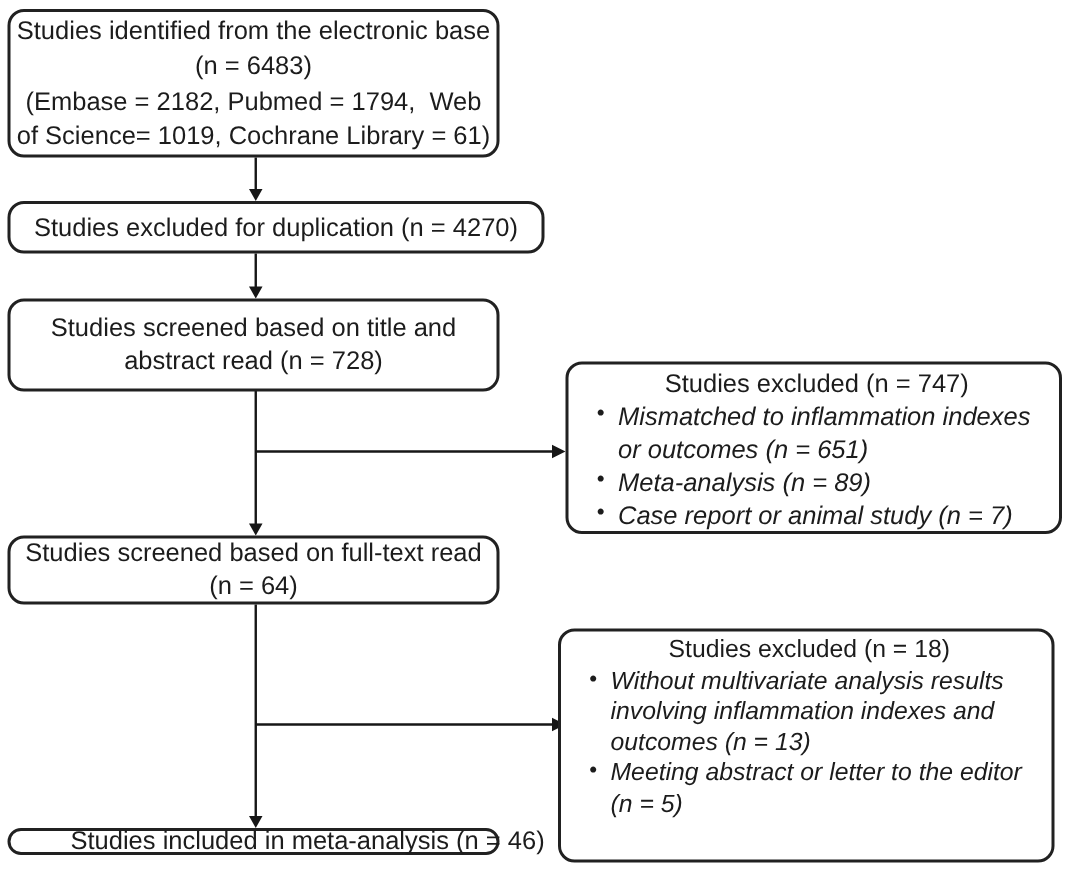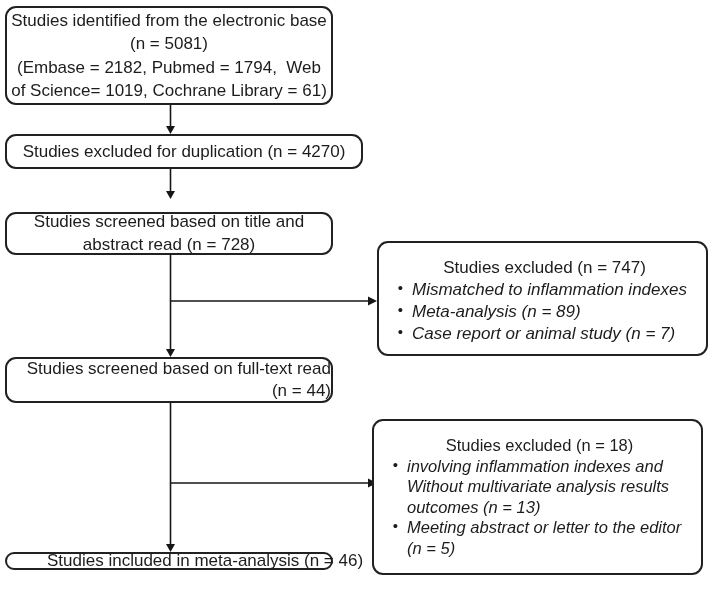--- a/index.html
+++ b/index.html
@@ -37,39 +37,38 @@
     text-align: center;
   }
   .box .line {
     white-space: pre;
     font-size: 17px;
   }
   
   #box-identified      { left: 5px;   top: 6px;   width: 328px; height: 99px; }
   #box-identified .line { line-height: 23.5px; }
   #box-duplication     { left: 5px;   top: 134px; width: 358px; height: 35px; }
-  #box-title-abstract  { left: 5px;   top: 212px; width: 328px; height: 43px; }
+  #box-title-abstract  { left: 5px;   top: 199px; width: 328px; height: 62px; }
   #box-title-abstract .line { line-height: 22.5px; }
   #box-full-text       { left: 5px;   top: 357px; width: 328px; height: 46px; }
-  #box-full-text .line { line-height: 22.5px; text-align: right; }
+  #box-full-text .line { line-height: 22.5px; }
   #box-included        { left: 5px;   top: 552px; width: 328px; height: 18px; padding-left: 40px; }
   
   .side-box {
     padding: 2px 6px 0 10px;
   }
   #box-excluded-747    { left: 377px; top: 241px; width: 331px; height: 115px; }
   #box-excluded-747 .side-title,
   #box-excluded-747 .bullet-line { font-size: 17px; line-height: 22px; }
   #box-excluded-18     { left: 372px; top: 419px; width: 331px; height: 156px; }
   #box-excluded-18 .side-title,
   #box-excluded-18 .bullet-line { font-size: 16.5px; line-height: 20.5px; }
   .side-title {
     text-align: center;
     white-space: pre;
-    margin-top: 12px;
   }
   .bullet-row {
     display: flex;
     align-items: flex-start;
   }
   .bullet-glyph {
     flex: 0 0 23px;
     text-align: center;
     font-size: 15px;
   }
@@ -110,68 +109,69 @@
       </g>
       <g>
         <line x1="170.5" y1="483" x2="369" y2="483"></line>
         <polygon points="368,478.5 368,487.5 377,483" stroke="none"></polygon>
       </g>
     </g>
   </svg>
 
   <div class="box center-text" id="box-identified">
     <div class="line">Studies identified from the electronic base</div>
-    <div class="line">(n = 5081)</div>
+    <div class="line">(n = 6483)</div>
     <div class="line">(Embase = 2182, Pubmed = 1794,  Web</div>
     <div class="line">of Science= 1019, Cochrane Library = 61)</div>
   </div>
 
   <div class="box center-text" id="box-duplication">
     <div class="line">Studies excluded for duplication (n = 4270)</div>
   </div>
 
   <div class="box center-text" id="box-title-abstract">
     <div class="line">Studies screened based on title and</div>
     <div class="line">abstract read (n = 728)</div>
   </div>
 
   <div class="box side-box" id="box-excluded-747">
     <div class="side-title">Studies excluded (n = 747)</div>
     <div class="bullet-row">
       <span class="bullet-glyph">•</span>
       <span class="bullet-text">
         <div class="bullet-line">Mismatched to inflammation indexes</div>
+        <div class="bullet-line">or outcomes (n = 651)</div>
       </span>
     </div>
     <div class="bullet-row">
       <span class="bullet-glyph">•</span>
       <span class="bullet-text">
         <div class="bullet-line">Meta-analysis (n = 89)</div>
       </span>
     </div>
     <div class="bullet-row">
       <span class="bullet-glyph">•</span>
       <span class="bullet-text">
         <div class="bullet-line">Case report or animal study (n = 7)</div>
       </span>
     </div>
   </div>
 
   <div class="box center-text" id="box-full-text">
     <div class="line">Studies screened based on full-text read</div>
-    <div class="line">(n = 44)</div>
+    <div class="line">(n = 64)</div>
   </div>
 
   <div class="box side-box" id="box-excluded-18">
     <div class="side-title">Studies excluded (n = 18)</div>
     <div class="bullet-row">
       <span class="bullet-glyph">•</span>
       <span class="bullet-text">
+        <div class="bullet-line">Without multivariate analysis results</div>
         <div class="bullet-line">involving inflammation indexes and</div>
-        <div class="bullet-line">Without multivariate analysis results</div>
         <div class="bullet-line">outcomes (n = 13)</div>
       </span>
     </div>
     <div class="bullet-row">
       <span class="bullet-glyph">•</span>
       <span class="bullet-text">
         <div class="bullet-line">Meeting abstract or letter to the editor</div>
         <div class="bullet-line">(n = 5)</div>
       </span>
     </div>

